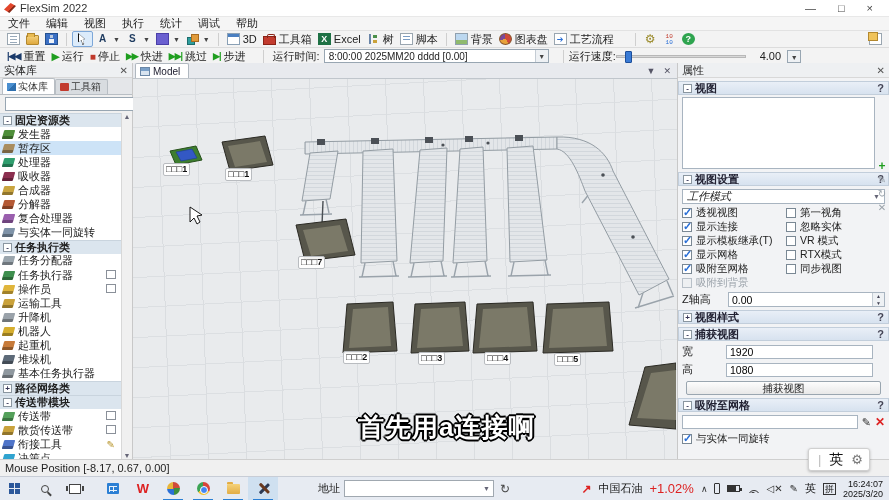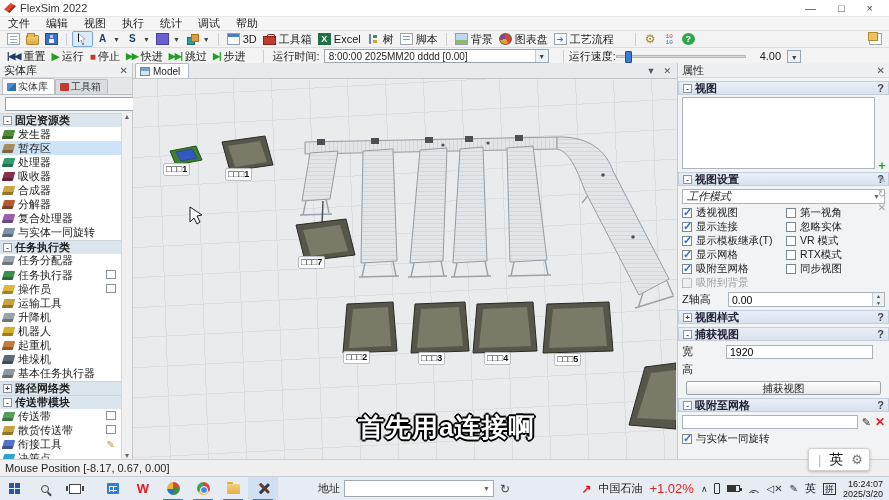--- a/index.html
+++ b/index.html
@@ -676,20 +676,21 @@
       <span class="tgl">-</span>
       <span>捕获视图</span>
       <span class="q">?</span>
     </div>
     <div class="whrow">
       <span class="wl">宽</span>
       <input value="1920" style="">
     </div>
     <div class="whrow">
       <span class="wl">高</span>
+      <input value="1080" style="">
     </div>
     <div class="capbtn">捕获视图</div>
     <div class="sec">
       <span class="tgl">-</span>
       <span>吸附至网格</span>
       <span class="q">?</span>
     </div>
     <div class="followrow">
       <input style="">
       <span class="eyedrop">✎</span>

